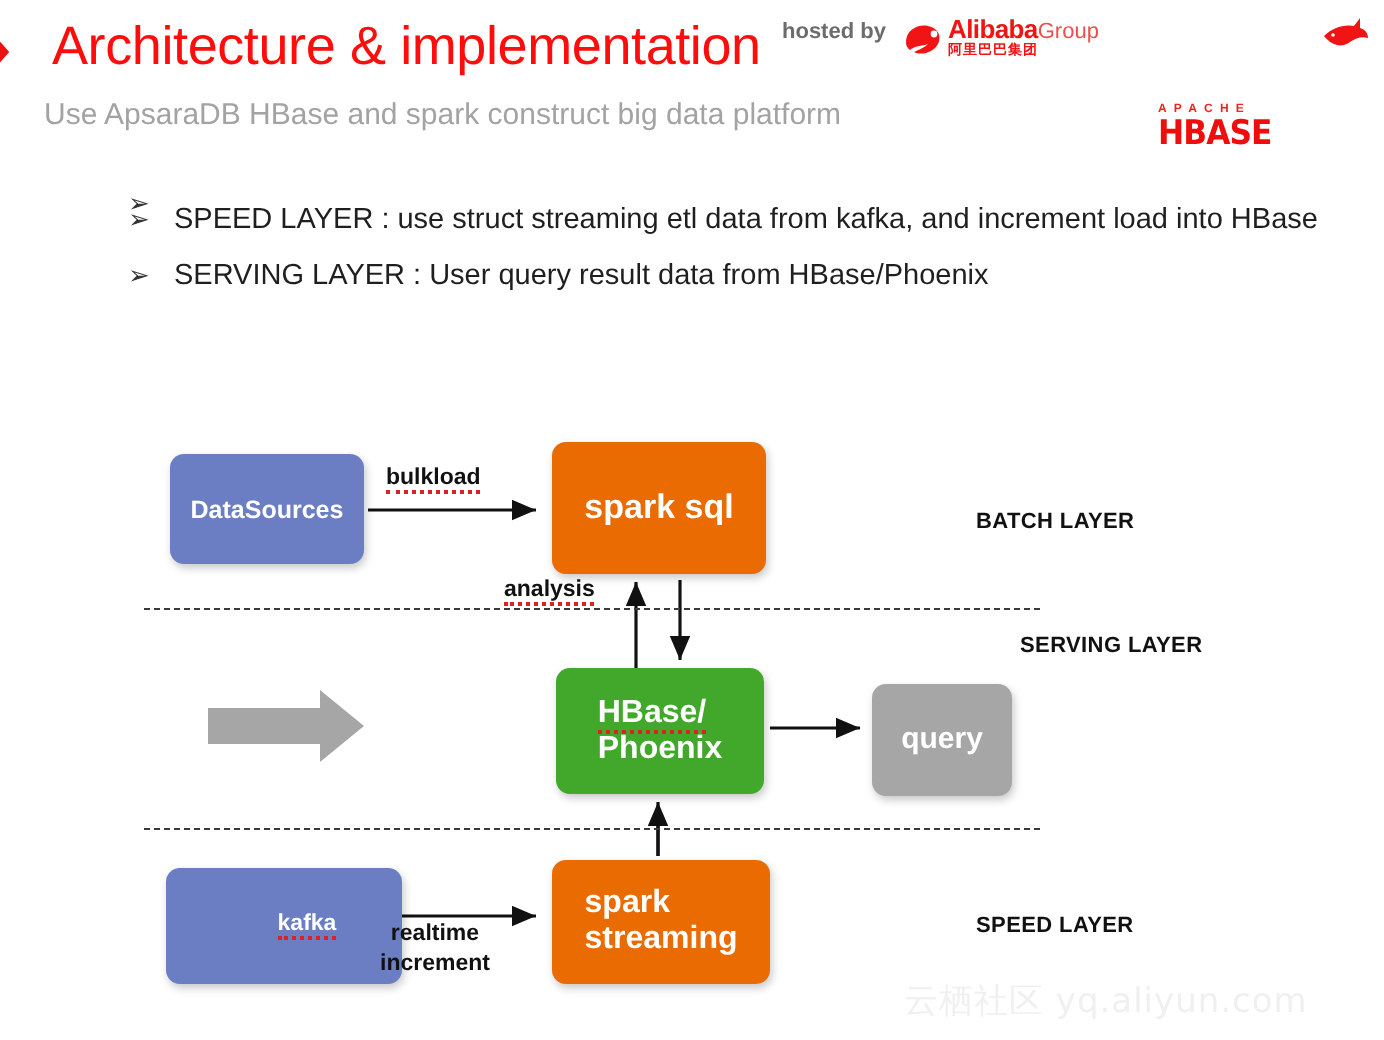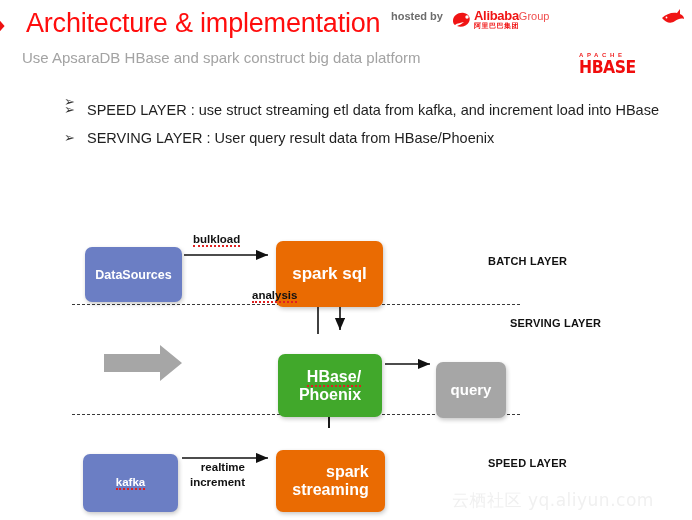--- a/index.html
+++ b/index.html
@@ -148,24 +148,23 @@
     width: 692px; height: 308px;
   }
   .node {
     position: absolute;
     border-radius: 7px;
     color: #ffffff;
     font-weight: bold;
     display: flex;
     align-items: center;
     justify-content: center;
-    text-align: right;
+    text-align: left;
     box-shadow: 1px 2px 4px rgba(0,0,0,0.22);
     line-height: 1.12;
-    margin-top: 20px;
   }
   #node-datasources {
     left: 85px; top: 15px;
     width: 97px; height: 55px;
     background: #6b7ec4;
     font-size: 12.5px;
   }
   #node-spark-sql {
     left: 276px; top: 9px;
     width: 107px; height: 66px;
@@ -182,20 +181,21 @@
     left: 436px; top: 130px;
     width: 70px; height: 56px;
     background: #a6a6a6;
     font-size: 15px;
   }
   #node-kafka {
     left: 83px; top: 222px;
     width: 95px; height: 58px;
     background: #6b7ec4;
     font-size: 11.5px;
+    padding-left: 23px;
   }
   #node-spark-streaming {
     left: 276px; top: 218px;
     width: 109px; height: 62px;
     background: #ea6b02;
     font-size: 16px;
   }
   .spell {
     border-bottom: 2px dotted #e02020;
     padding-bottom: 0px;
@@ -220,21 +220,21 @@
   #label-batch { left: 488px; top: 43px; }
   #label-serving { left: 510px; top: 105px; }
   #label-speed { left: 488px; top: 245px; }
 
   .edge-label {
     position: absolute;
     font-size: 11.5px;
     font-weight: bold;
     color: #111;
     white-space: nowrap;
-    text-align: right;
+    text-align: center;
   }
   #lbl-bulkload { left: 193px; top: 21px; }
   #lbl-analysis { left: 252px; top: 77px; }
   #lbl-realtime { left: 190px; top: 248px; line-height: 15px; }
 
   svg.edges {
     position: absolute;
     left: 0; top: 0;
     width: 692px; height: 308px;
     overflow: visible;

